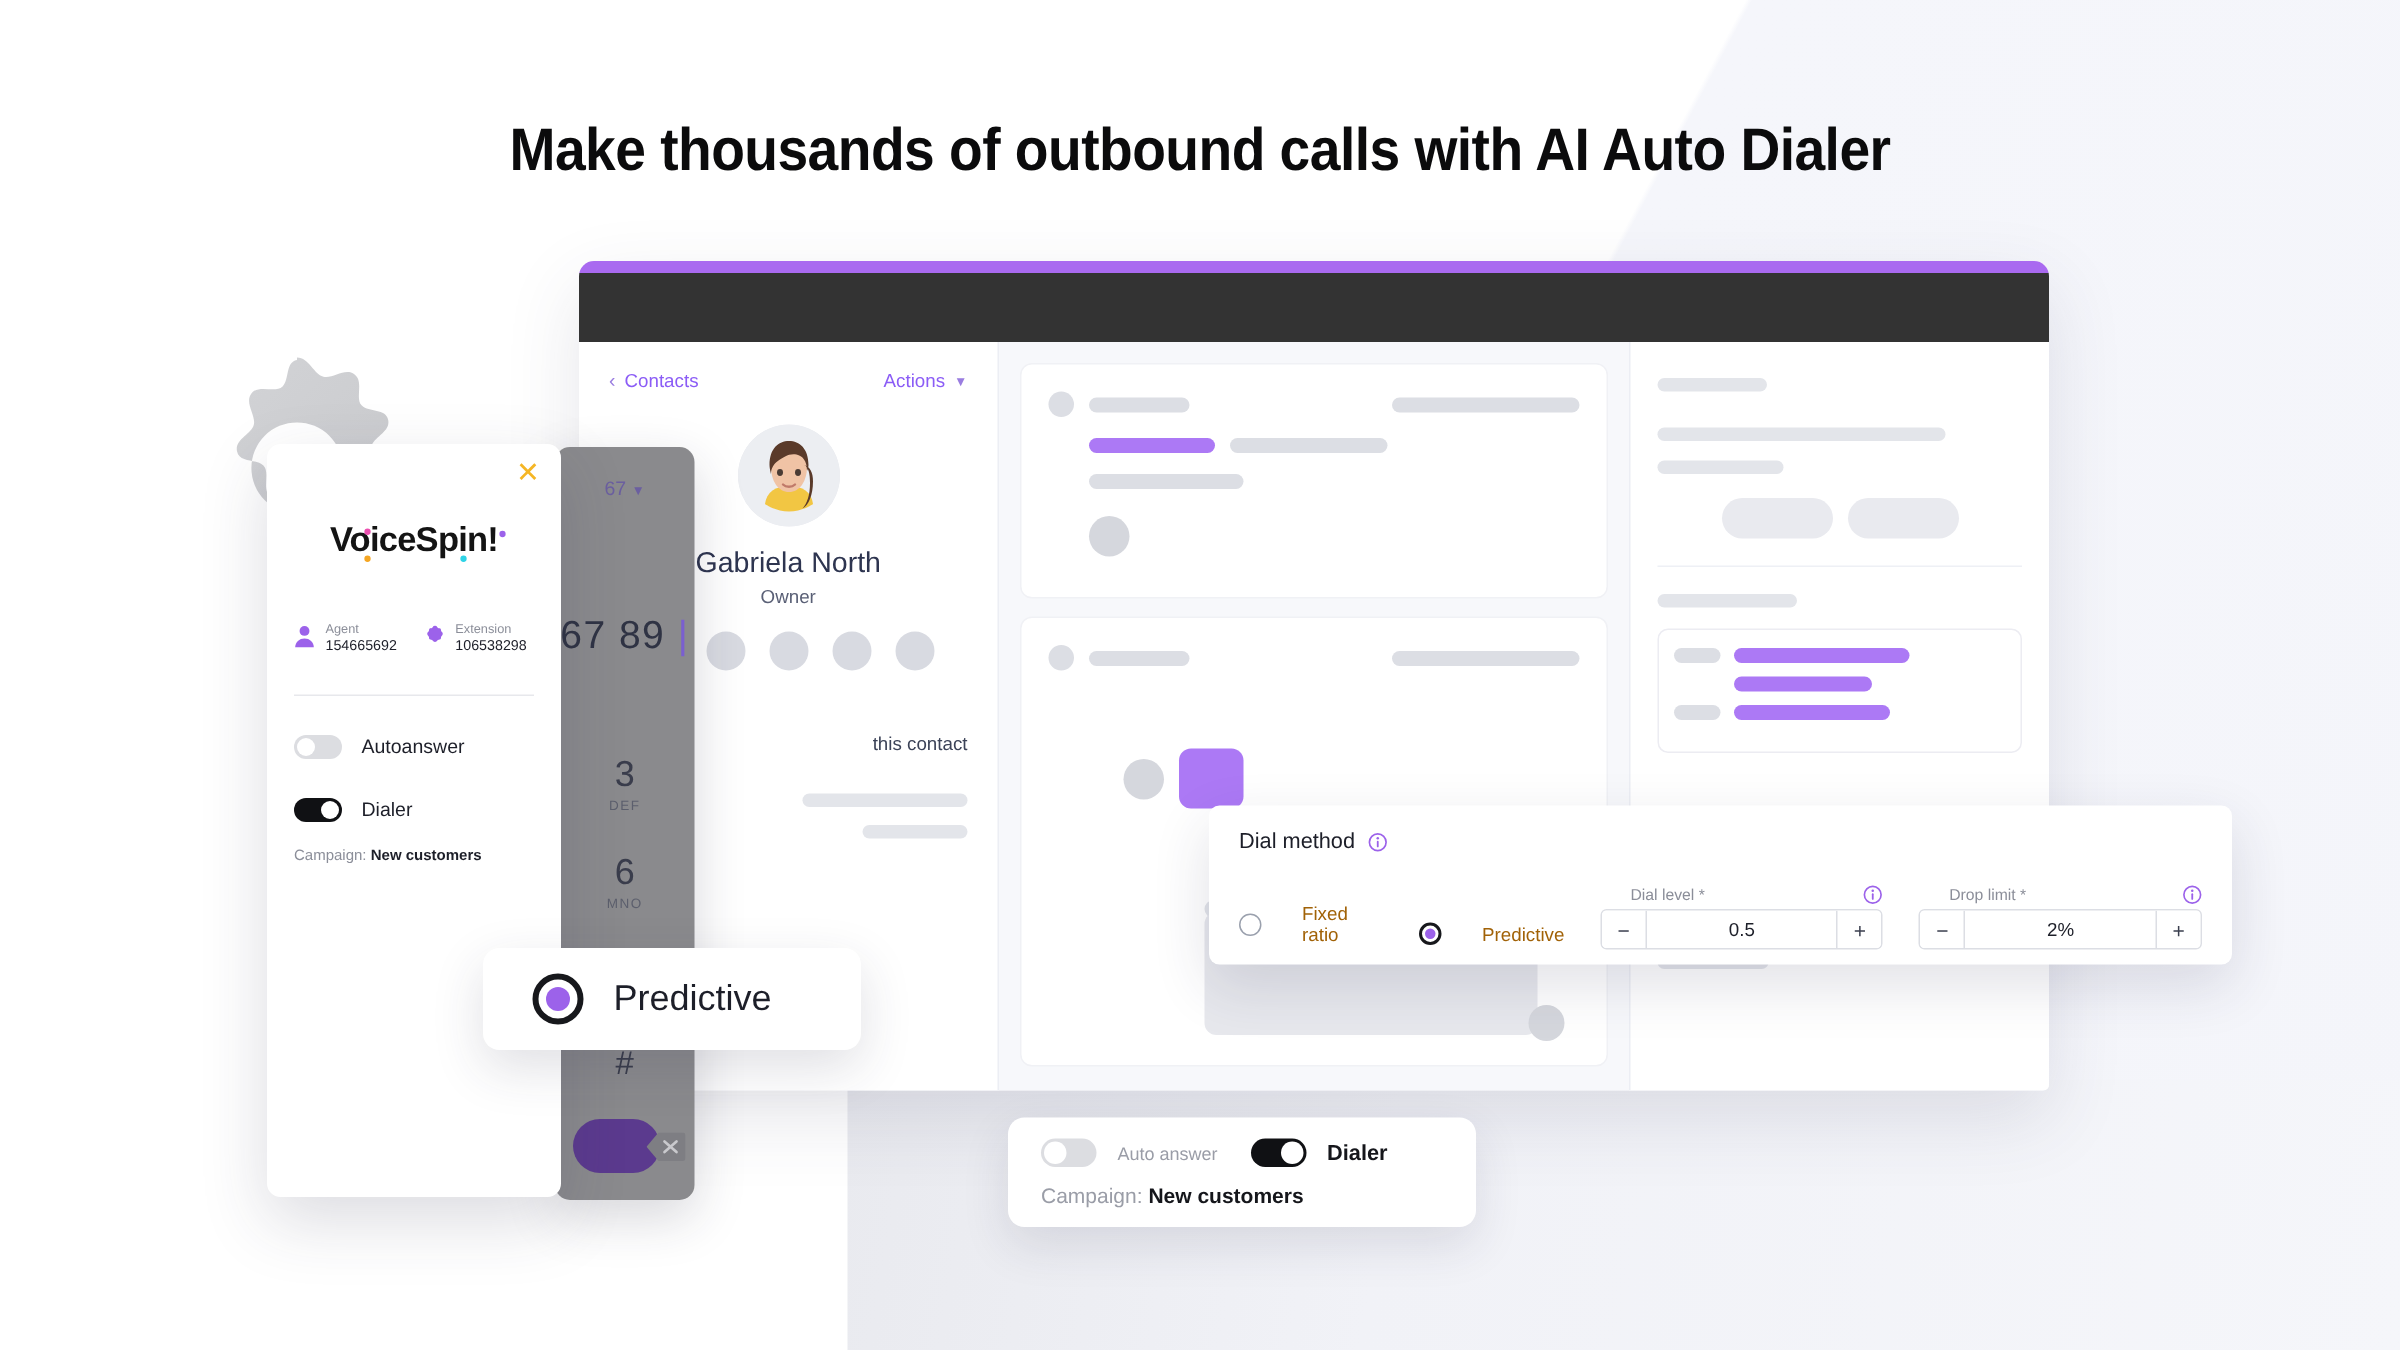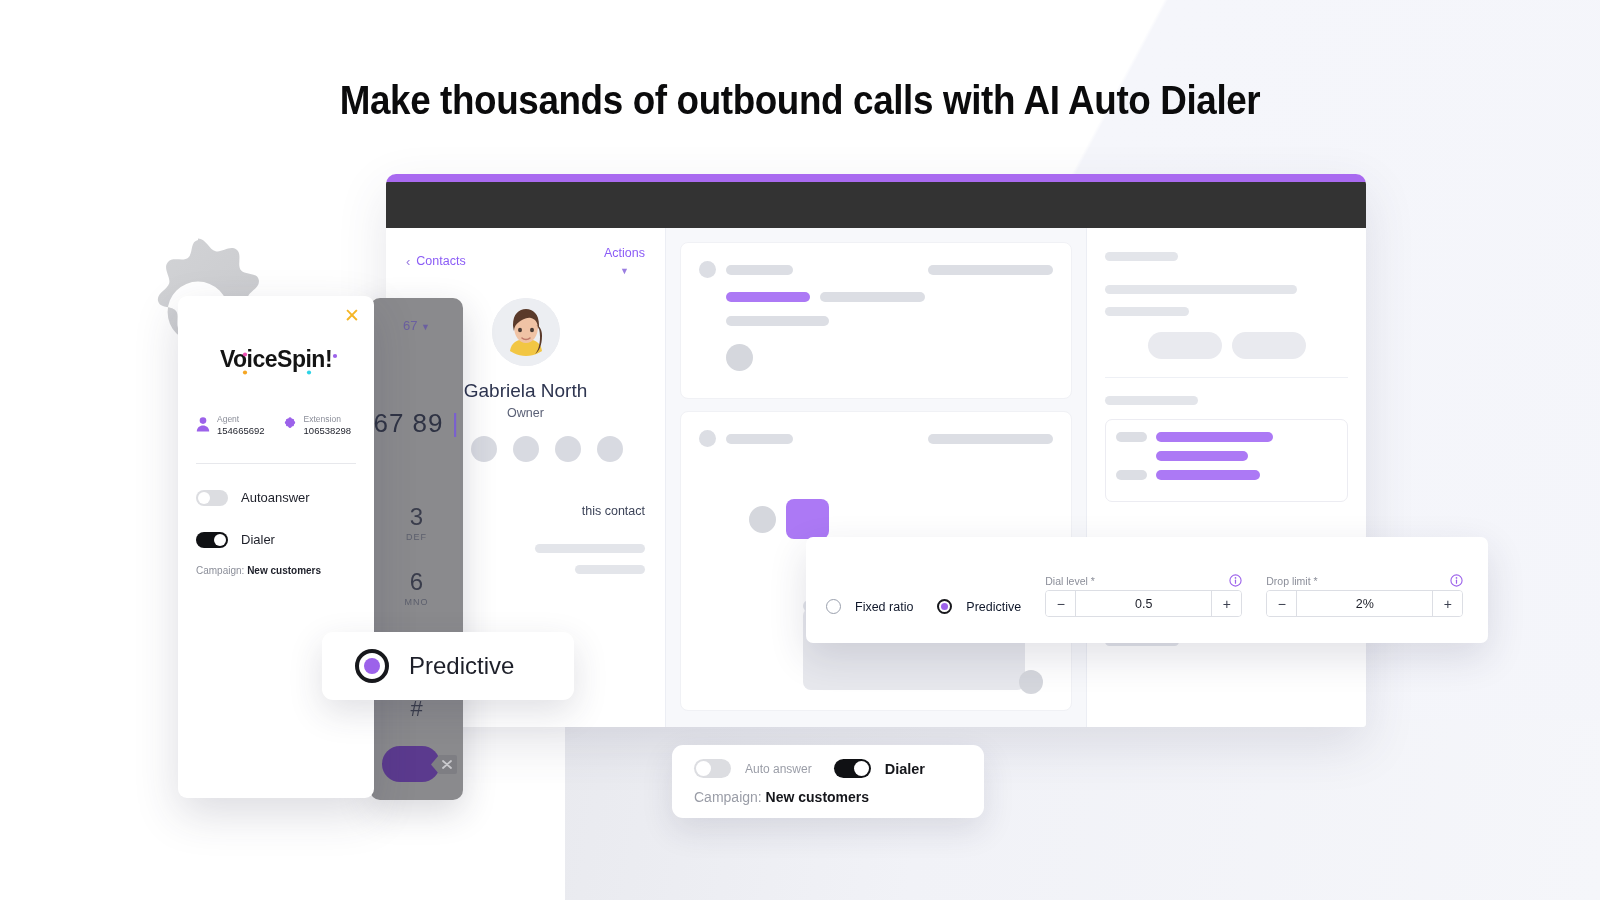--- a/index.html
+++ b/index.html
@@ -48,21 +48,21 @@
   .app-header { height: 46px; background: #333333; }
   .app-body { display: flex; height: 499px; background: #f7f8fb; }
 
   .col-contact {
     width: 280px; background: #ffffff; border-right: 1px solid #eceef4;
     padding: 18px 20px 0 20px; position: relative;
   }
   .contact-nav { display: flex; justify-content: space-between; align-items: center; font-size: 12.5px; }
   .contact-back { color: #8b5cf6; display: flex; align-items: center; gap: 6px; }
   .chev-left { font-size: 13px; color: #9a7de0; }
-  .contact-actions { color: #8b5cf6; display: flex; align-items: center; gap: 6px; flex-direction: column; }
+  .contact-actions { color: #8b5cf6; display: flex; align-items: center; gap: 6px; }
   .chev-down { font-size: 9px; color: #9a7de0; }
 
   .avatar-wrap { display: flex; justify-content: center; margin-top: 22px; }
   .avatar {
     width: 68px; height: 68px; border-radius: 50%;
     background: #e8e9ee; overflow: hidden; position: relative;
   }
   .contact-name { text-align: center; margin-top: 14px; font-size: 19px; color: #2e3550; }
   .contact-role { text-align: center; margin-top: 4px; font-size: 12.5px; color: #5a6076; }
   .contact-circles { display: flex; justify-content: center; gap: 16px; margin-top: 16px; }
@@ -147,27 +147,27 @@
 
   
   .dial-panel {
     position: absolute; left: 806px; top: 537px; width: 682px; height: 106px;
     background: #fff; border-radius: 7px;
     box-shadow: 0 14px 38px rgba(45,45,75,0.14);
     padding: 16px 20px;
   }
   .dm-title { display: flex; align-items: center; gap: 9px; font-size: 14.5px; color: #1d1f29; }
   .dm-row { display: flex; align-items: flex-end; gap: 24px; margin-top: 21px; }
-  .radio-opt { display: flex; align-items: center; gap: 14px; font-size: 12.5px; color: #0f172a; }
+  .radio-opt { display: flex; align-items: center; gap: 27px; font-size: 12.5px; color: #a16207; }
   .radio-sm { width: 15px; height: 15px; border-radius: 50%; border: 1.6px solid #9aa0ad;
               display: flex; align-items: center; justify-content: center; flex: none; }
   .radio-sm.sel { border: 2px solid #17181c; }
   .radio-sm.sel i { width: 7px; height: 7px; border-radius: 50%; background: #9c62ea; display: block; }
   .field { width: 197px; }
-  .field-head { display: flex; justify-content: space-between; align-items: flex-end; margin-bottom: 3px; }
+  .field-head { display: flex; justify-content: space-between; align-items: flex-end; margin-bottom: 3px; margin-left: 20px; }
   .field-lbl { font-size: 10.5px; color: #8b8e99; }
   .stepper { display: flex; height: 27px; border: 1px solid #dcdee4; border-radius: 4px; overflow: hidden; }
   .st-btn { width: 30px; display: flex; align-items: center; justify-content: center;
             font-size: 14px; color: #3c4050; background: #fff; flex: none; }
   .st-btn.minus { border-right: 1px solid #dcdee4; }
   .st-btn.plus  { border-left: 1px solid #dcdee4; }
   .st-val { flex: 1; display: flex; align-items: center; justify-content: center; font-size: 12.5px; color: #1d1f29; }
 
   .info-i { width: 13px; height: 13px; flex: none; }
 
@@ -399,20 +399,28 @@
 </div>
 
 <div class="pred-pill">
   <span class="radio-big">
       <i></i>
     </span>
   <span class="pred-text">Predictive</span>
 </div>
 
 <div class="dial-panel">
+  <div class="dm-title">
+    <span>Dial method</span>
+    <svg class="info-i" viewBox="0 0 14 14">
+      <circle cx="7" cy="7" r="6" fill="none" stroke="#9c62ea" stroke-width="1.2"></circle>
+      <circle cx="7" cy="4.2" r="0.9" fill="#9c62ea"></circle>
+      <rect x="6.35" y="6" width="1.3" height="4.6" rx="0.6" fill="#9c62ea"></rect>
+    </svg>
+  </div>
 
   <div class="dm-row">
     <div class="radio-opt" style="margin-bottom:3px;">
       <span class="radio-sm"></span>
       <span>Fixed ratio</span>
     </div>
     <div class="radio-opt" style="margin-bottom:3px;">
       <span class="radio-sm sel">
           <i></i>
         </span>

